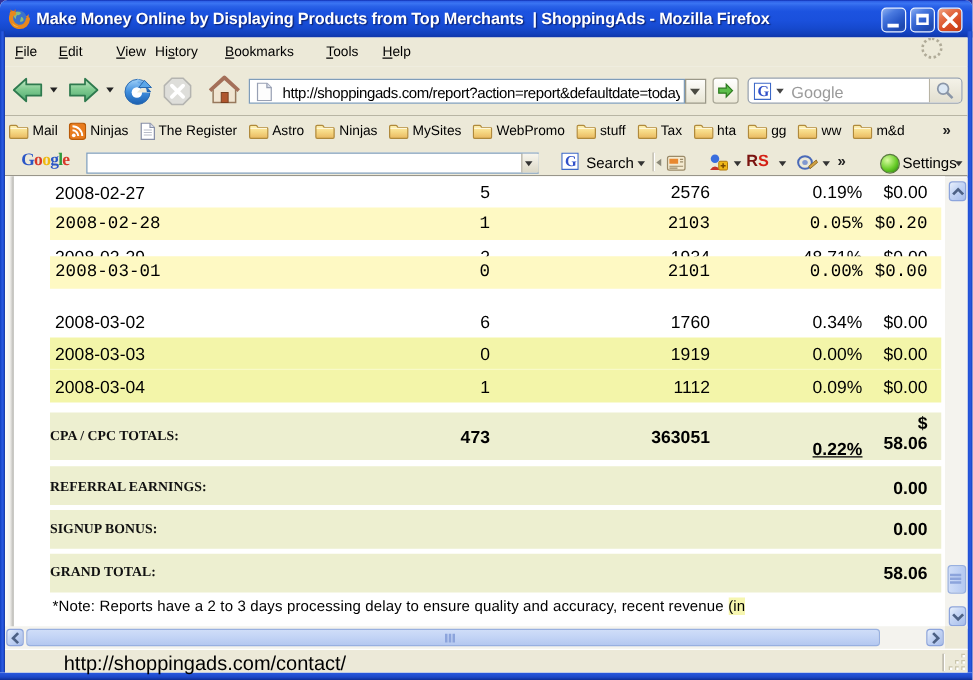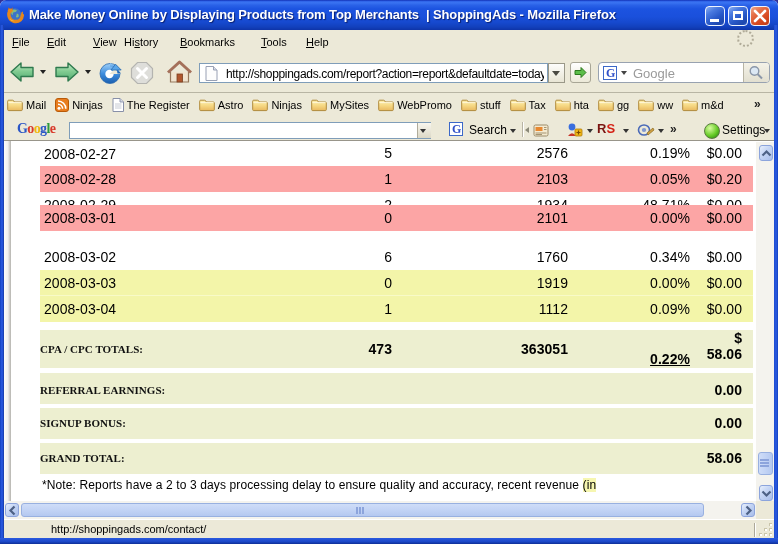--- a/index.html
+++ b/index.html
@@ -29,39 +29,39 @@
 #menubar{left:4px;top:30px;width:770px;height:23px;background:#ece9d8;}
 .menu{position:absolute;top:36px;font-size:11px;color:#000;}
 #throbber{left:737px;top:30px;width:13px;height:13px;border:2px dotted #b0ab98;border-radius:50%;}
 #navbar{left:4px;top:53px;width:770px;height:40px;background:#ece9d8;border-bottom:1px solid #b8b5a4;box-sizing:border-box;}
 #bookbar{left:4px;top:93px;width:770px;height:23px;background:#ece9d8;}
 #googbar{left:4px;top:116px;width:770px;height:25px;background:#ece9d8;border-bottom:1px solid #98958a;box-sizing:border-box;}
 
 #content{left:4px;top:141px;width:752px;height:362px;background:#fff;}
 #lstrip{left:4px;top:141px;width:7px;height:362px;background:linear-gradient(to right,#fdfdfb 0%,#f2f1ee 55%,#b4b3ae 100%);}
 .row{left:40px;width:713px;height:26px;line-height:26px;font-size:14px;letter-spacing:0.05px;color:#000;}
-.cream{background:#fca5a5;}
+.cream{background:#fef9c3;font-family:Liberation Mono, monospace;}
 .yellow{background:#f3f5a9;}
 .pale{background:#edefd0;}
 .cell{position:absolute;top:0;height:26px;line-height:26px;text-align:right;}
 .c1{left:4px;}
 .c2{left:252px;width:100px;}
 .c3{left:428px;width:100px;}
 .c4{left:550px;width:100px;}
 .c5{left:602px;width:100px;}
 .tlabel{font-size:11px;font-weight:bold;color:#111;letter-spacing:0.05px;left:0;font-family:Liberation Serif, serif;}
 .tnum{font-weight:bold;font-size:14px;}
 
 .sbtn{background:linear-gradient(135deg,#e8f0fc,#c6d6f5 40%,#b2c6ee 80%,#a8bce8);border:1px solid #8ca4dc;border-radius:3px;box-sizing:border-box;}
 #vscroll{left:756px;top:142px;width:18px;height:361px;background:#f4f3ee;}
 #hscroll{left:4px;top:501px;width:752px;height:18px;background:#f4f3ee;}
 #hcorner{left:756px;top:501px;width:18px;height:18px;background:#ece9d8;}
 
 #statusbar{left:4px;top:519px;width:770px;height:19px;background:#ece9d8;border-top:1px solid #fff;box-sizing:border-box;}
-#stattext{left:8px;top:523px;font-size:11px;color:#000;padding-left:43px;}
+#stattext{left:8px;top:523px;font-size:16px;color:#000;padding-left:43px;}
 .bk{display:flex;align-items:center;padding:0 2px;margin-right:5px;white-space:nowrap;}
 .bk i{font-style:normal;font-size:11px;margin-left:3px;color:#000;}
 .dcar{border-left:3px solid transparent;border-right:3px solid transparent;border-top:4px solid #333;}
 </style>
 </head>
 <body>
 <div class="a" id="frame"></div>
 <div class="a" id="titlebar"></div>
 <div class="a" id="title">Make Money Online by Displaying Products from Top Merchants &nbsp;| ShoppingAds - Mozilla Firefox</div>
 <div class="a wbtn" id="btnmin">

